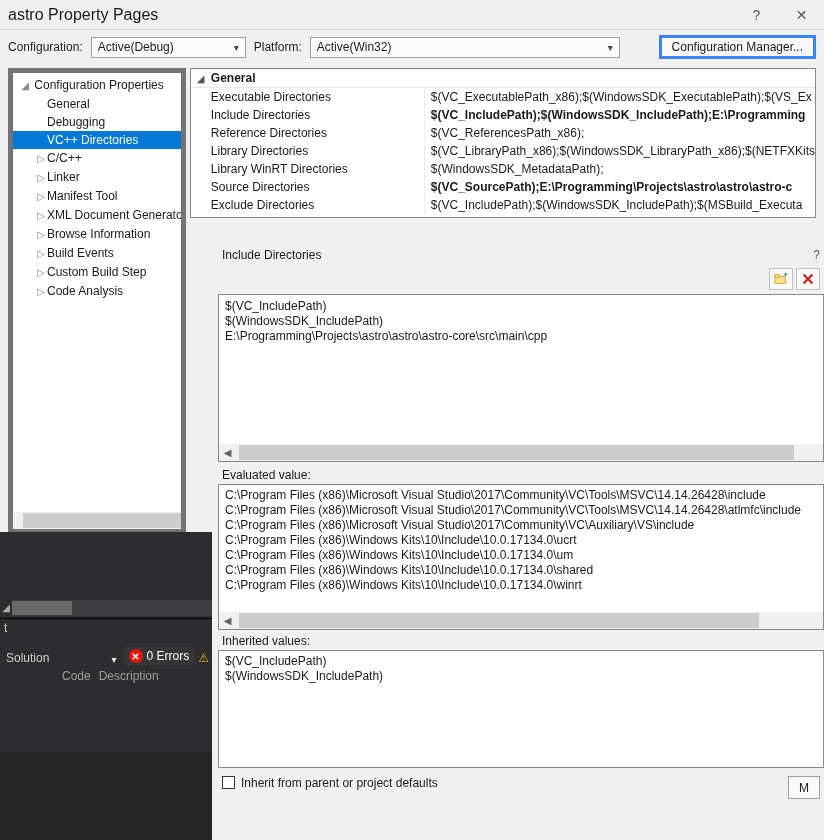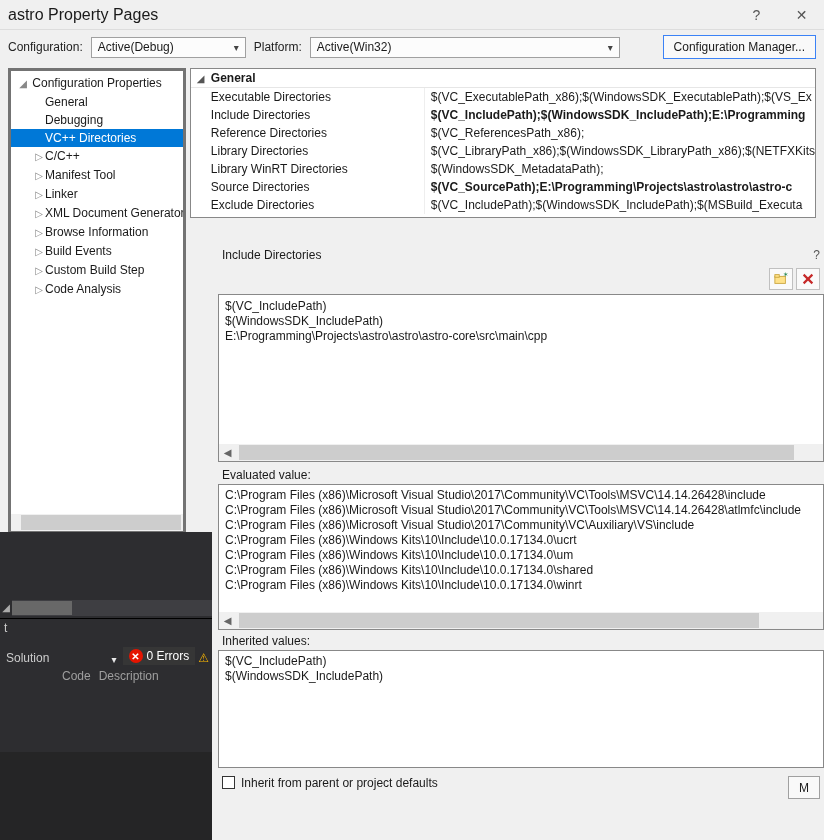--- a/index.html
+++ b/index.html
@@ -50,40 +50,40 @@
     position: relative;
   }
   .combo .caret {
     margin-left: auto;
     font-size: 10px;
     color: #444;
   }
   .cfg-combo { width: 155px; }
   .plat-combo { width: 310px; }
   .cfg-mgr-btn {
-    border: 1px solid #3b82f6;
+    border: 3px solid #3b82f6;
     background: #f9f9f9;
     height: 24px;
     padding: 0 10px;
     font-size: 12px;
     margin-left: auto;
     display: flex;
     align-items: center;
   }
 
   .mid {
     display: flex;
     height: 470px;
     background: #f0f0f0;
     padding: 4px 8px 0 8px;
     gap: 4px;
   }
   .tree {
     width: 212px;
-    border: 3px solid #737373;
+    border: 5px solid #737373;
     background: #fff;
     overflow: auto;
     padding: 3px 0;
     position: relative;
   }
   .tree-scroll-h {
     position: absolute;
     bottom: 0; left: 0; right: 0;
     height: 17px;
     background: #f0f0f0;
@@ -318,22 +318,22 @@
 <div class="mid">
   <div class="tree">
     <div class="node root">
       <span class="arrow">◢</span>
       <span>Configuration Properties</span>
     </div>
     <div class="node gc">General</div>
     <div class="node gc">Debugging</div>
     <div class="node gc selected">VC++ Directories</div>
     <div class="node gc with-arrow"><span class="arrow">▷</span><span>C/C++</span></div>
+    <div class="node gc with-arrow"><span class="arrow">▷</span><span>Linker</span></div>
     <div class="node gc with-arrow"><span class="arrow">▷</span><span>Manifest Tool</span></div>
-    <div class="node gc with-arrow"><span class="arrow">▷</span><span>Linker</span></div>
     <div class="node gc with-arrow"><span class="arrow">▷</span><span>XML Document Generator</span></div>
     <div class="node gc with-arrow"><span class="arrow">▷</span><span>Browse Information</span></div>
     <div class="node gc with-arrow"><span class="arrow">▷</span><span>Build Events</span></div>
     <div class="node gc with-arrow"><span class="arrow">▷</span><span>Custom Build Step</span></div>
     <div class="node gc with-arrow"><span class="arrow">▷</span><span>Code Analysis</span></div>
     <div class="tree-scroll-h">
       <div class="track">
           <div class="thumb"></div>
         </div>
     </div>

